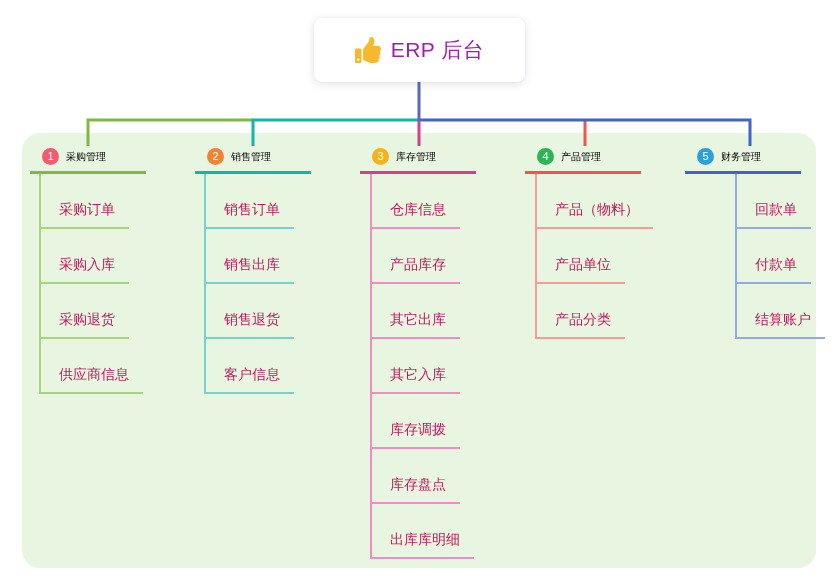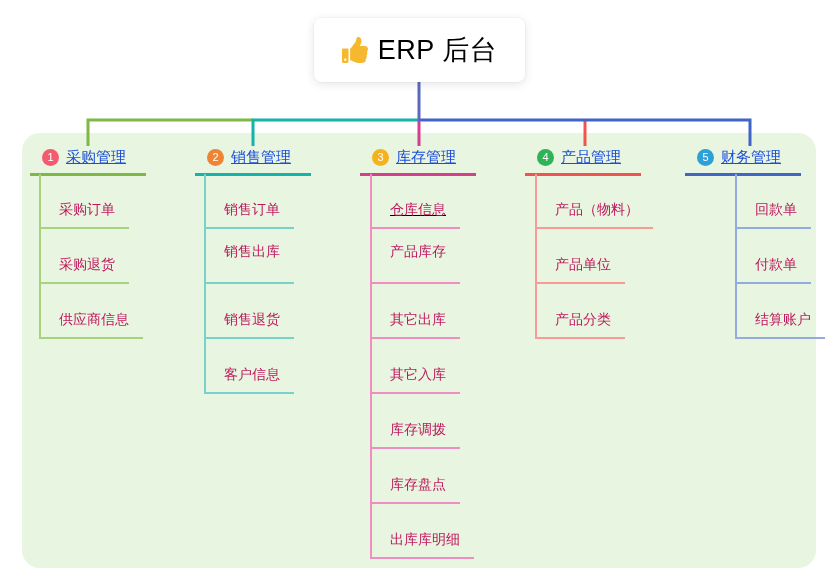--- a/index.html
+++ b/index.html
@@ -27,22 +27,22 @@
     position: absolute;
     left: 314px; top: 18px;
     width: 211px; height: 64px;
     background: #ffffff;
     border-radius: 8px;
     box-shadow: 0 2px 10px rgba(40,50,80,0.13), 0 0 0 1px rgba(0,0,0,0.02);
     display: flex; align-items: center; justify-content: center;
     gap: 10px;
   }
   .root-title {
-    font-size: 27px;
-    color: #000000;
+    font-size: 21px;
+    color: #a21caf;
     font-weight: 500;
     letter-spacing: 0.5px;
   }
   .thumb { width: 26px; height: 26px; display: block; }
   
   .branch-header {
     position: absolute;
     top: 148px;
     width: 116px;
     display: flex; align-items: center; gap: 7px;
@@ -52,25 +52,24 @@
   .badge {
     width: 17px; height: 17px;
     min-width: 17px;
     border-radius: 50%;
     color: #fff;
     font-size: 11px; line-height: 17px;
     text-align: center;
     font-weight: 500;
   }
   .branch-title {
-    font-size: 15px;
-    color: #1d4ed8;
+    font-size: 10px;
+    color: #000000;
     font-weight: 500;
     white-space: nowrap;
-    text-decoration: underline;
   }
   .children {
     position: absolute;
     top: 174px;
     border-left: 2px solid #ccc;
   }
   .child {
     height: 55px;
     width: max-content;
     display: flex; align-items: flex-end;
@@ -106,55 +105,58 @@
 
 <div class="branch-header" style="left: 30px; border-bottom-color: rgb(125, 185, 68);">
   <span class="badge" style="background: rgb(242, 92, 110);">1</span>
   <span class="branch-title">采购管理</span>
 </div>
 <div class="children" style="left: 39px; border-left-color: rgb(166, 211, 126);">
   <div class="child" style="border-bottom-color: rgb(166, 211, 126);">
     <span class="child-label">采购订单</span>
     </div>
   <div class="child" style="border-bottom-color: rgb(166, 211, 126);">
+    <span class="child-label">采购入库</span>
+    </div>
+  <div class="child" style="border-bottom-color: rgb(166, 211, 126);">
     <span class="child-label">采购退货</span>
     </div>
   <div class="child" style="border-bottom-color: rgb(166, 211, 126);">
     <span class="child-label">供应商信息</span>
     </div>
 </div>
 
 <div class="branch-header" style="left: 195px; border-bottom-color: rgb(22, 179, 171);">
   <span class="badge" style="background: rgb(239, 133, 52);">2</span>
   <span class="branch-title">销售管理</span>
 </div>
 <div class="children" style="left: 204px; border-left-color: rgb(119, 210, 203);">
   <div class="child" style="border-bottom-color: rgb(119, 210, 203);">
     <span class="child-label">销售订单</span>
     </div>
-  <div class="child" style="border-bottom-color: rgb(119, 210, 203); align-items: center;">
+  <div class="child" style="border-bottom-color: rgb(119, 210, 203);">
     <span class="child-label">销售出库</span>
     </div>
   <div class="child" style="border-bottom-color: rgb(119, 210, 203);">
     <span class="child-label">销售退货</span>
     </div>
   <div class="child" style="border-bottom-color: rgb(119, 210, 203); justify-content: flex-end;">
     <span class="child-label">客户信息</span>
     </div>
 </div>
 
 <div class="branch-header" style="left: 360px; border-bottom-color: rgb(211, 62, 142);">
   <span class="badge" style="background: rgb(246, 178, 29);">3</span>
   <span class="branch-title">库存管理</span>
 </div>
 <div class="children" style="left: 370px; border-left-color: rgb(238, 142, 194);">
-  <div class="child" style="border-bottom-color: rgb(238, 142, 194); text-decoration: underline;">
+  <div class="child" style="border-bottom-color: rgb(238, 142, 194);">
     <span class="child-label">仓库信息</span>
     </div>
-  <div class="child" style="border-bottom-color: rgb(238, 142, 194); align-items: center;">
+  <div class="child" style="border-bottom-color: rgb(238, 142, 194);">
     <span class="child-label">产品库存</span>
     </div>
   <div class="child" style="border-bottom-color: rgb(238, 142, 194);">
     <span class="child-label">其它出库</span>
     </div>
   <div class="child" style="border-bottom-color: rgb(238, 142, 194);">
     <span class="child-label">其它入库</span>
     </div>
   <div class="child" style="border-bottom-color: rgb(238, 142, 194);">
     <span class="child-label">库存调拨</span>

